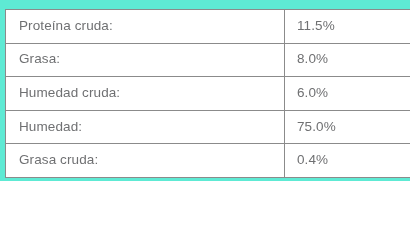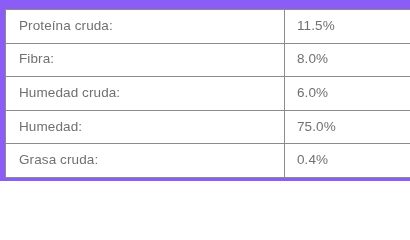--- a/index.html
+++ b/index.html
@@ -11,21 +11,21 @@
     width: 410px;
     height: 181px;
     overflow: hidden;
     font-family: "Liberation Sans", sans-serif;
   }
 
   .page {
     position: relative;
     width: 410px;
     height: 181px;
-    background: #8b5cf6;
+    background: #5eead4;
     box-sizing: border-box;
   }
 
   .nutrition-table {
     position: absolute;
     left: 5px;
     top: 9px;
     width: 400px;
     border-collapse: collapse;
     table-layout: fixed;
@@ -62,21 +62,21 @@
 
   <table class="nutrition-table">
     <tbody>
 
       <tr>
         <td class="label-cell">Proteína cruda:</td>
         <td class="value-cell">11.5%</td>
       </tr>
 
       <tr>
-        <td class="label-cell">Fibra:</td>
+        <td class="label-cell">Grasa:</td>
         <td class="value-cell">8.0%</td>
       </tr>
 
       <tr>
         <td class="label-cell">Humedad cruda:</td>
         <td class="value-cell">6.0%</td>
       </tr>
 
       <tr>
         <td class="label-cell">Humedad:</td>

